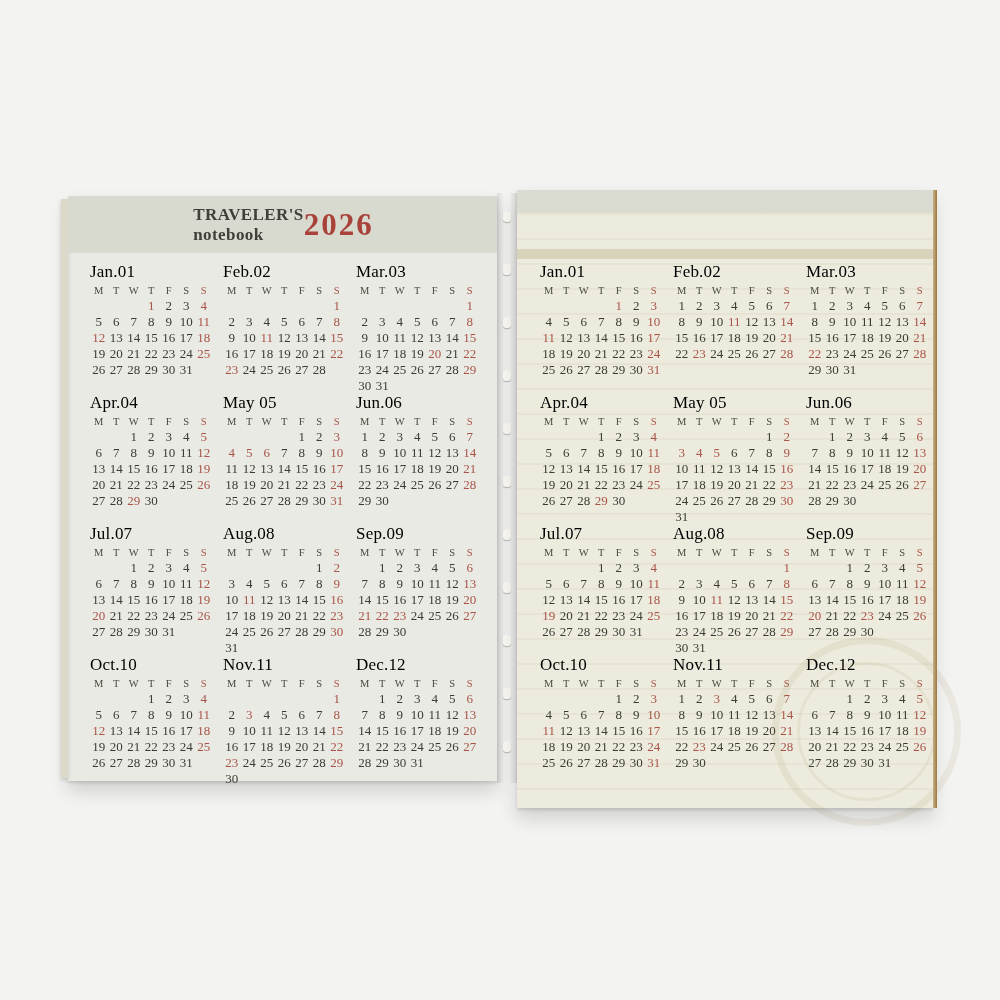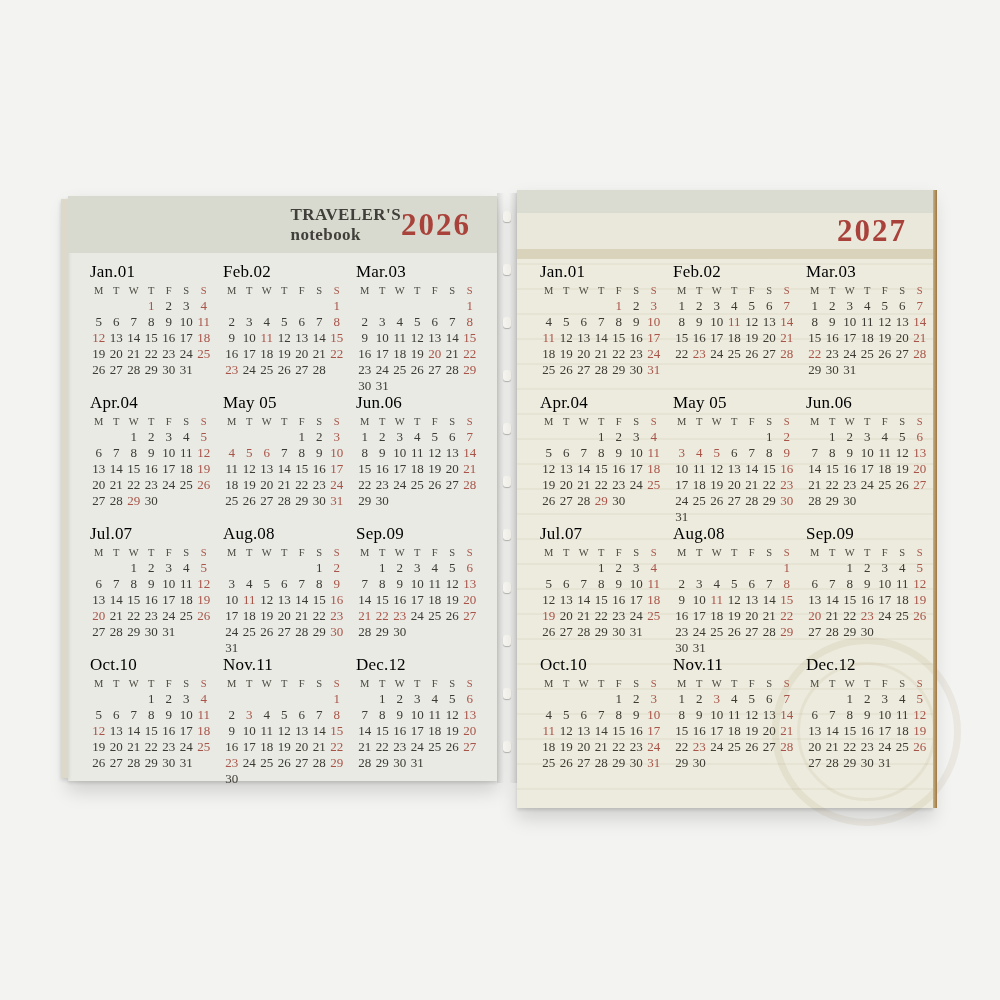--- a/index.html
+++ b/index.html
@@ -15,21 +15,21 @@
         background:linear-gradient(90deg,#c8b285,#9c7743);}
   
   .ghost-lines{position:absolute;inset:0;pointer-events:none;
         background:repeating-linear-gradient(180deg,rgba(150,140,100,0) 0 23px,rgba(150,140,100,.08) 23px 25px);}
   .ghost-stamp{position:absolute;right:-28px;bottom:-18px;width:175px;height:175px;border-radius:50%;
         border:7px solid rgba(150,130,80,.10);pointer-events:none;}
   .ghost-stamp::before{content:"";position:absolute;inset:18px;border-radius:50%;
         border:3px solid rgba(150,130,80,.09);}
   
   .band-left{position:absolute;left:0;top:0;width:100%;height:57px;background:var(--left-band,#d8dacf);
-        display:flex;align-items:center;justify-content:flex-end;padding:0 26px 0 28px;box-sizing:border-box;}
+        display:flex;align-items:center;justify-content:center;padding:0 26px 0 28px;box-sizing:border-box;}
   .brand{font-size:17px;font-weight:bold;color:#403f3a;line-height:1.12;letter-spacing:.4px;}
   .year{font-size:31px;font-weight:bold;letter-spacing:2px;color:var(--year-red,#a8423a);}
   .band-right-gray{position:absolute;left:0;top:0;width:100%;height:23px;background:var(--right-band,#dadcd2);}
   .band-right-year{position:absolute;left:0;top:23px;width:100%;height:36px;background:#eae8da;
         display:flex;align-items:center;justify-content:flex-end;padding-right:26px;box-sizing:border-box;}
   .band-right-tan{position:absolute;left:0;top:59px;width:100%;height:10px;background:#d9d3bc;}
   
   .months{position:absolute;display:grid;grid-template-columns:repeat(3,124px);grid-auto-rows:131px;column-gap:9px;}
   .months-left{left:22px;top:66px;}
   .months-right{left:23px;top:72px;}
@@ -648,23 +648,20 @@
       <div class="stitch" style="top: 336px;"></div>
       <div class="stitch" style="top: 389px;"></div>
       <div class="stitch" style="top: 442px;"></div>
       <div class="stitch" style="top: 495px;"></div>
       <div class="stitch" style="top: 548px;"></div>
     </div>
 
   <div class="page page-right">
     <div class="ghost-lines"></div>
     <div class="band-right-gray"></div>
-    <div class="band-right-year">
-      <div class="year">2027</div>
-    </div>
     <div class="band-right-tan"></div>
     <div class="months months-right" id="months-right">
         <div class="month">
           <div class="month-label">Jan.01</div>
           <div class="weekrow">
             <span class="wd">M</span>
             <span class="wd">T</span>
             <span class="wd">W</span>
             <span class="wd">T</span>
             <span class="wd">F</span>

